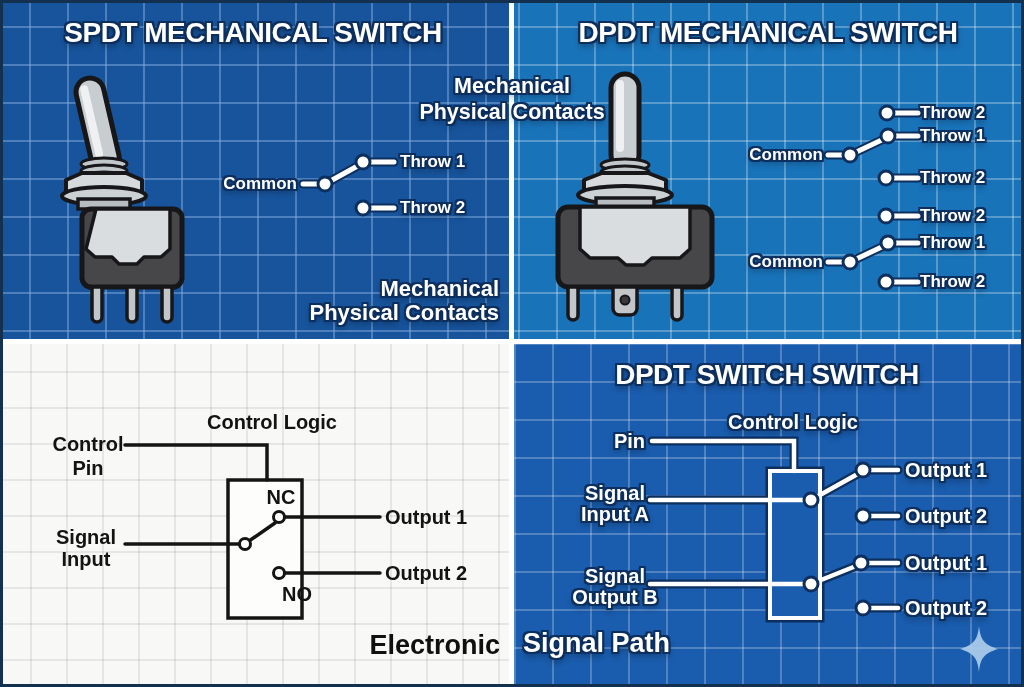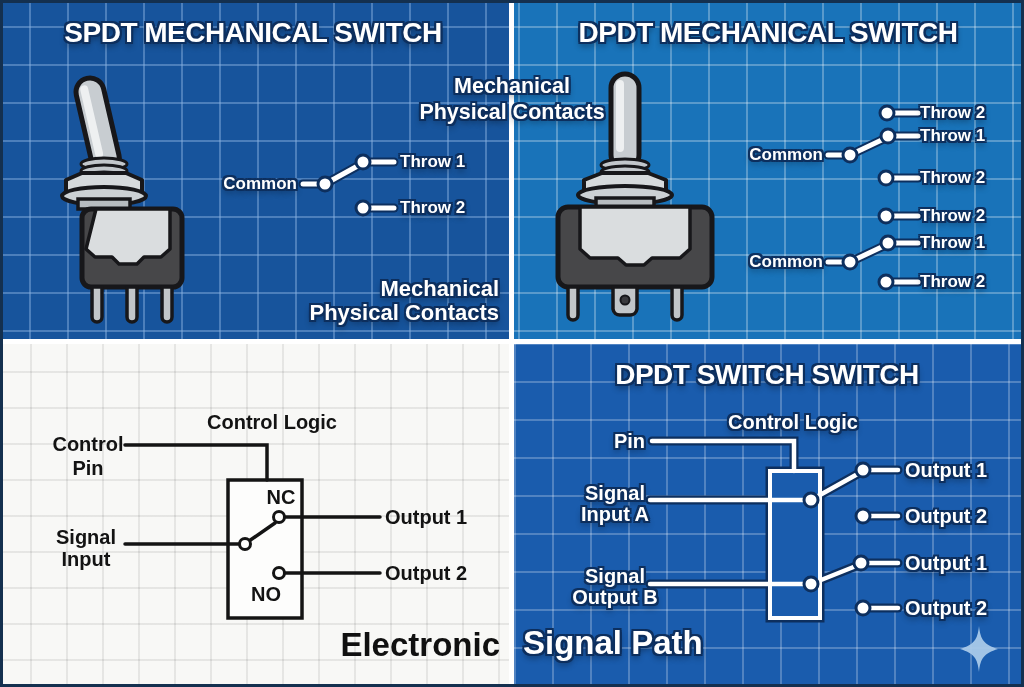--- a/index.html
+++ b/index.html
@@ -41,21 +41,21 @@
     letter-spacing:-.5px;white-space:nowrap;z-index:8;text-align:right;}
   .title.dark{color:#101010;text-shadow:none;}
   .lbl{position:absolute;font-weight:700;font-size:17px;white-space:nowrap;z-index:8;
     transform:translateY(-50%);}
   .lbl.cx{transform:translate(-50%,-50%);text-align:center;}
   .lbl.dark{color:#131313;text-shadow:none;}
   .lbl.f20{font-size:20px;}
   .stack{position:absolute;font-weight:700;white-space:nowrap;z-index:8;text-align:center;
     transform:translateX(-50%);}
   .caption-br{position:absolute;font-weight:700;text-align:right;z-index:8;}
-  .big-cap{position:absolute;font-weight:700;font-size:33px;white-space:nowrap;z-index:8;
+  .big-cap{position:absolute;font-weight:700;font-size:27px;white-space:nowrap;z-index:8;
     transform:translateY(-50%);}
   .big-cap.dark{color:#101010;}
   .center-caption{position:absolute;left:512px;top:73px;transform:translateX(-50%);
     text-align:center;font-size:21.5px;font-weight:700;line-height:26px;white-space:nowrap;z-index:12;}
   .art,.schem{position:absolute;z-index:7;}
   .schem{left:0;top:0;width:512px;height:343px;}
   .q-bl .schem,.q-br .schem{height:344px;}
 </style>
 </head>
 <body>
@@ -208,21 +208,21 @@
     <div class="lbl dark f20 cx" style="left:272px;top:79px">Control Logic</div>
     <div class="stack" style="left:88px;top:89px;font-size:20px;line-height:24px;color:#131313">
       <div>Control</div>
       <div>Pin</div>
     </div>
     <div class="stack" style="left:86px;top:183px;font-size:20px;line-height:22px;color:#131313">
       <div>Signal</div>
       <div>Input</div>
     </div>
     <div class="lbl dark f20 cx" style="left:281px;top:154px">NC</div>
-    <div class="lbl dark f20 cx" style="left:266px;top:251px">NO</div>
+    <div class="lbl dark f20 cx" style="left:297px;top:251px">NO</div>
     <div class="lbl dark f20" style="left:385px;top:174px">Output 1</div>
     <div class="lbl dark f20" style="left:385px;top:230px">Output 2</div>
 
     <div class="big-cap dark" style="right:12px;top:302px;transform:none;translate:0 -50%">Electronic</div>
   </section>
 
   <section class="quad q-br">
     <div class="title outlined" style="left:255px;top:32px">DPDT SWITCH SWITCH</div>
 
     <svg class="schem" viewBox="0 0 512 344">

